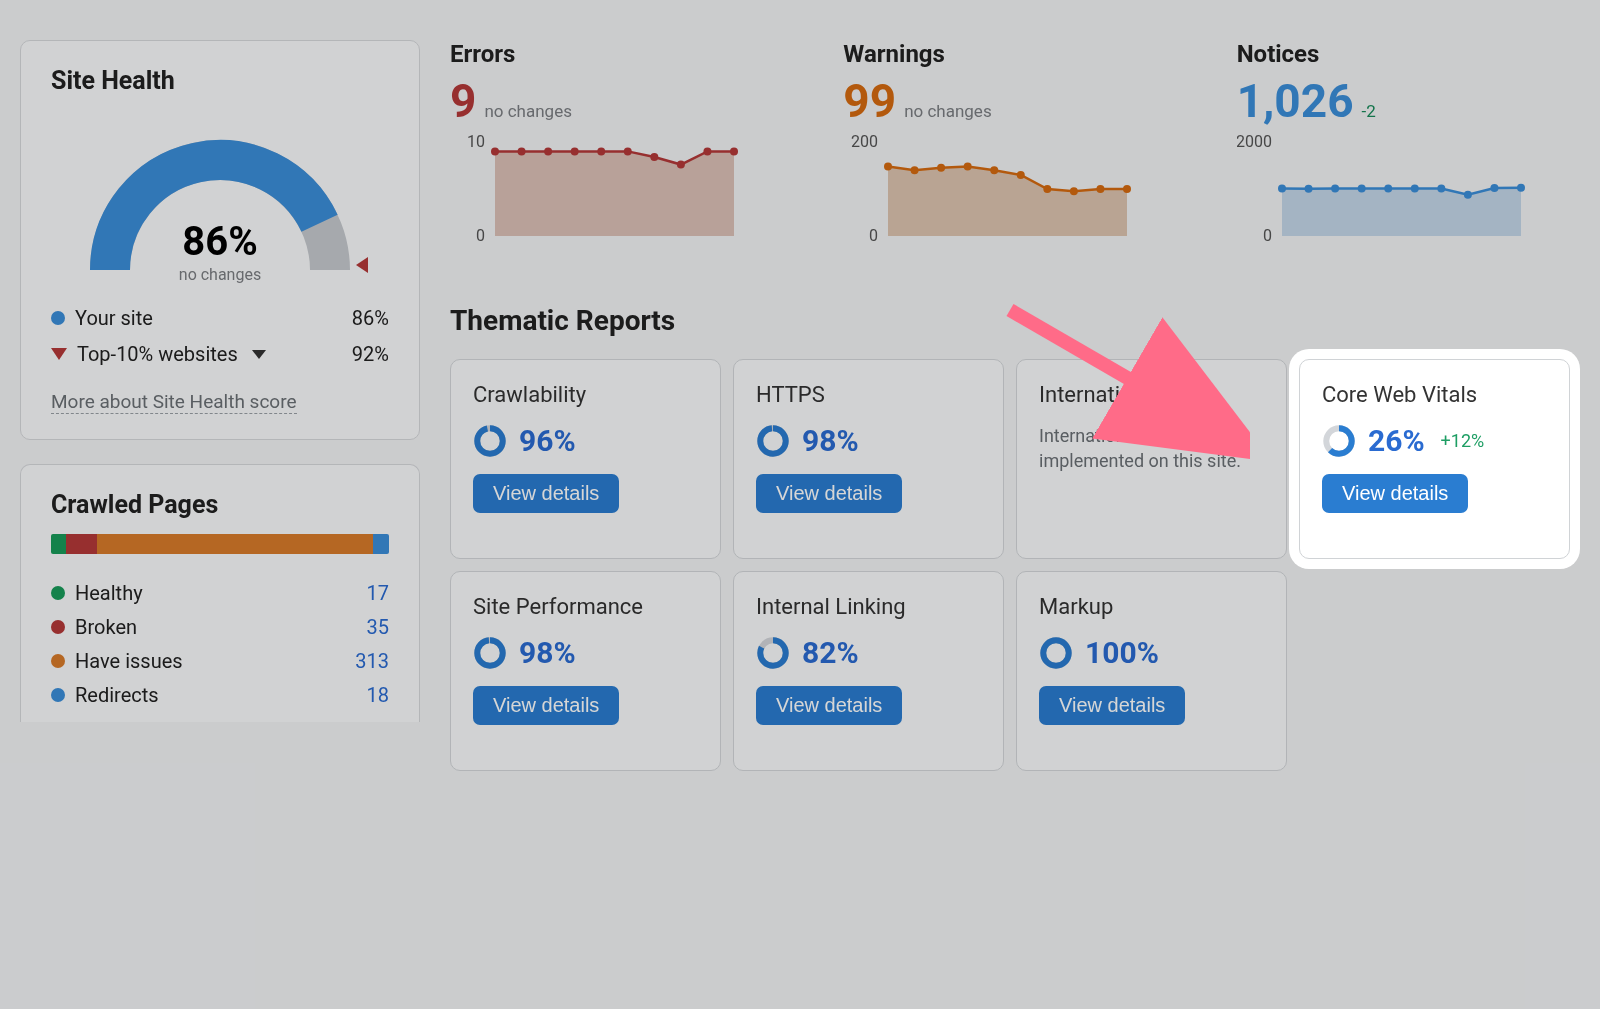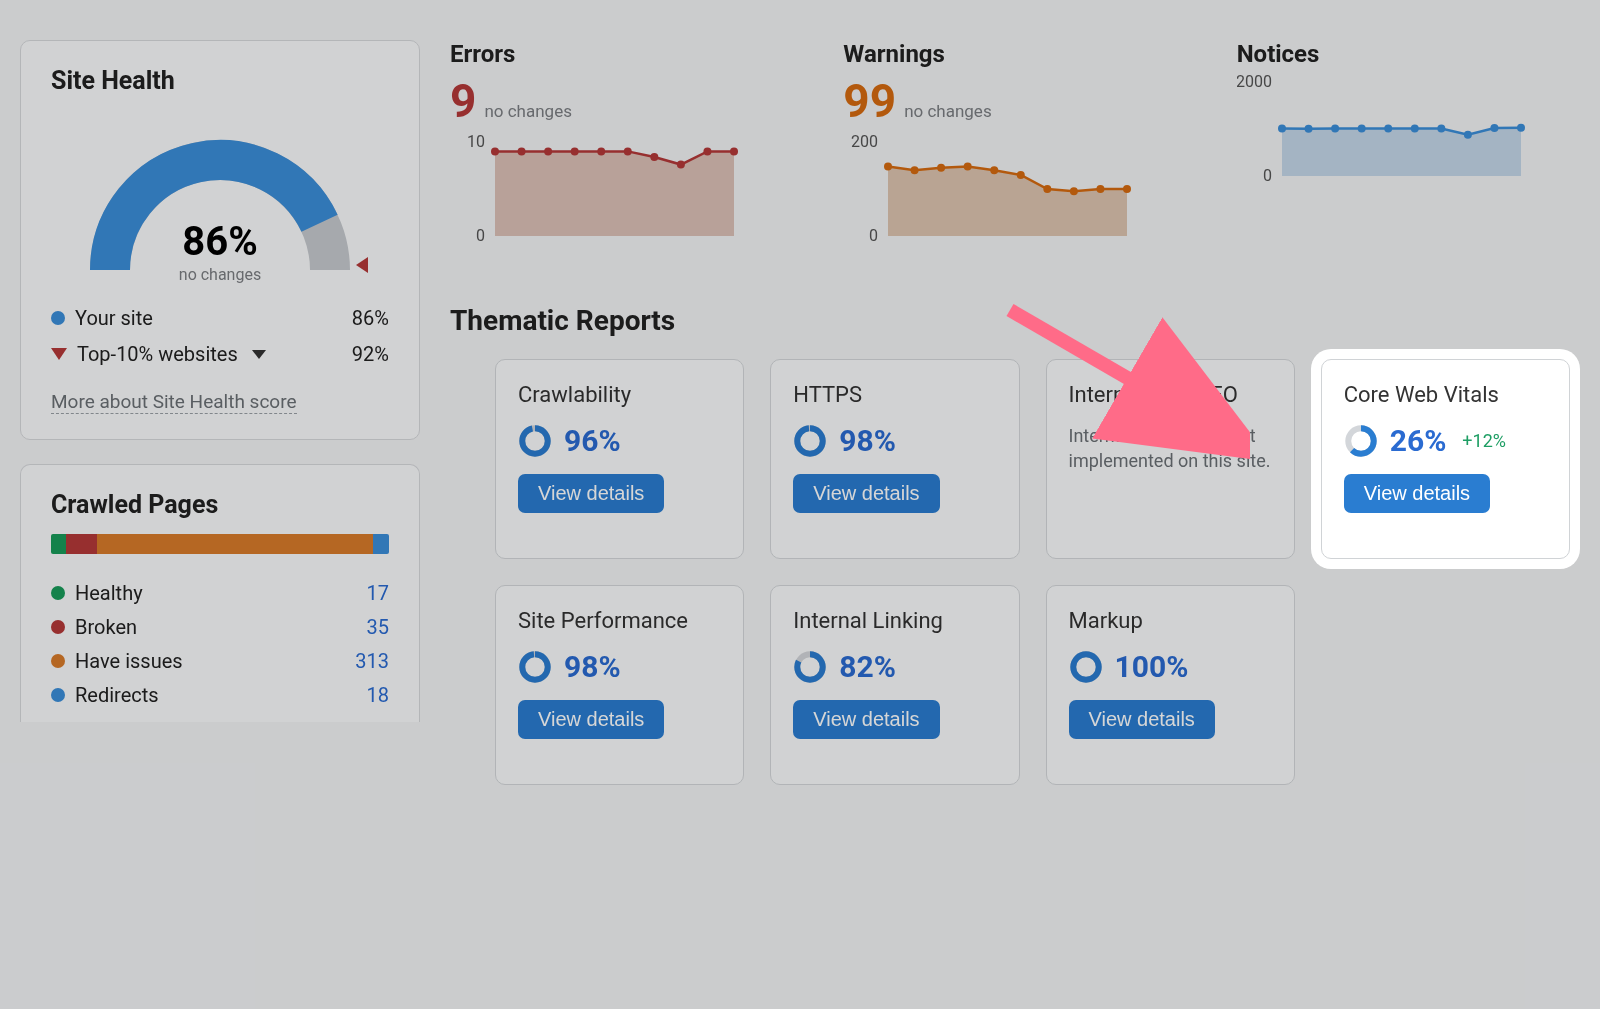--- a/index.html
+++ b/index.html
@@ -29,21 +29,21 @@
   .metric{flex:1;}
   .metric h3{font-size:24px;font-weight:700;margin-bottom:6px;}
   .metric-num{font-size:46px;font-weight:700;display:inline-block;margin-right:8px;}
   .metric-sub{font-size:17px;color:#7b7e82;}
   .metric-delta{font-size:17px;color:#188b5a;}
   .spark{margin-top:6px;}
   .spark svg{display:block;}
   .spark-label{font-size:16px;fill:#555;}
   
   .section-title{font-size:28px;font-weight:700;margin:30px 0 22px;}
-  .report-grid{display:grid;grid-template-columns:repeat(4,1fr);gap:26px;margin-left:45px;}
+  .report-grid{display:grid;grid-template-columns:repeat(4,1fr);gap:12px;}
   .report-card{background:#fafbfc;border:1px solid #d4d7da;border-radius:10px;padding:22px 22px 24px;display:flex;flex-direction:column;gap:16px;min-height:200px;}
   .report-card.highlight{position:relative;z-index:10;background:#fff;border-color:#d0d3d6;box-shadow:0 0 0 10px #fff;}
   .rc-title{font-size:22px;font-weight:400;color:#333;}
   .rc-metric{display:flex;align-items:center;gap:12px;}
   .ring{width:34px;height:34px;}
   .rc-pct{font-size:30px;font-weight:700;color:#2a6bd1;}
   .rc-delta{font-size:18px;color:#1e9e64;margin-left:4px;}
   .rc-desc{font-size:18px;color:#6b7075;line-height:1.4;}
   .btn{background:#2a7dd1;color:#fff;border:none;border-radius:7px;padding:8px 20px;font-size:20px;cursor:pointer;align-self:flex-start;}
   
@@ -168,20 +168,21 @@
               <circle cx="230.88888888888889" cy="57.35" r="4" fill="#d66b10"></circle>
               <circle cx="257.44444444444446" cy="55" r="4" fill="#d66b10"></circle>
               <circle cx="284" cy="55" r="4" fill="#d66b10"></circle>
               <text x="35" y="107" text-anchor="end" class="spark-label">0</text>
               <text x="35" y="13" text-anchor="end" class="spark-label">200</text>
             </svg>
           </div>
         </div>
         <div class="metric">
           <h3>Notices</h3>
+          <div><span class="metric-num" style="color: rgb(59, 142, 217);">1,026</span><span class="metric-delta">-2</span></div>
           <div class="spark">
             <svg width="290" height="110">
               <path d="M45 54.53 L71.55555555555556 54.76500000000001 L98.11111111111111 54.53 L124.66666666666667 54.53 L151.22222222222223 54.53 L177.77777777777777 54.53 L204.33333333333334 54.53 L230.88888888888889 60.64000000000001 L257.44444444444446 54.06 L284 53.778 L284 102 L45 102 Z" fill="#bcd1e6" opacity="0.85"></path>
               <path d="M45 54.53 L71.55555555555556 54.76500000000001 L98.11111111111111 54.53 L124.66666666666667 54.53 L151.22222222222223 54.53 L177.77777777777777 54.53 L204.33333333333334 54.53 L230.88888888888889 60.64000000000001 L257.44444444444446 54.06 L284 53.778" stroke="#3b8ed9" stroke-width="2.5" fill="none"></path>
               <circle cx="45" cy="54.53" r="4" fill="#3b8ed9"></circle>
               <circle cx="71.55555555555556" cy="54.76500000000001" r="4" fill="#3b8ed9"></circle>
               <circle cx="98.11111111111111" cy="54.53" r="4" fill="#3b8ed9"></circle>
               <circle cx="124.66666666666667" cy="54.53" r="4" fill="#3b8ed9"></circle>
               <circle cx="151.22222222222223" cy="54.53" r="4" fill="#3b8ed9"></circle>
               <circle cx="177.77777777777777" cy="54.53" r="4" fill="#3b8ed9"></circle>

